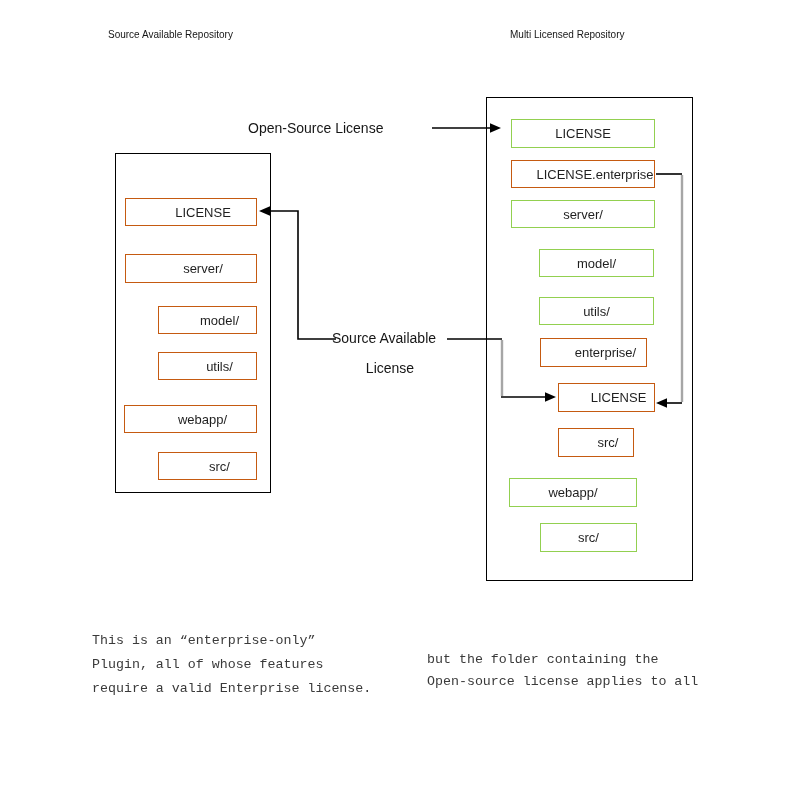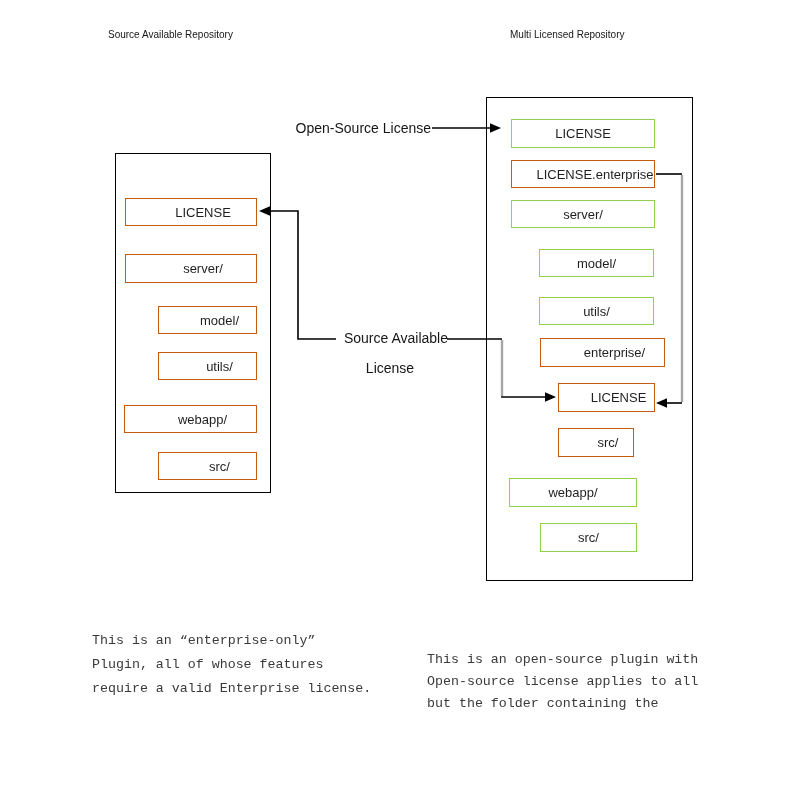--- a/index.html
+++ b/index.html
@@ -41,28 +41,28 @@
 <div class="fbox orange" style="left:158px;top:352px;width:99px;height:28px">utils/</div>
 <div class="fbox orange" style="left:124px;top:405px;width:133px;height:28px">webapp/</div>
 <div class="fbox orange" style="left:158px;top:452px;width:99px;height:28px">src/</div>
 
 <div class="repo" style="left:486px;top:97px;width:207px;height:484px"></div>
 <div class="fbox green" style="left:511px;top:119px;width:144px;height:29px">LICENSE</div>
 <div class="fbox orange" style="left:511px;top:160px;width:144px;height:28px">LICENSE.enterprise</div>
 <div class="fbox green" style="left:511px;top:200px;width:144px;height:28px">server/</div>
 <div class="fbox green" style="left:539px;top:249px;width:115px;height:28px">model/</div>
 <div class="fbox green" style="left:539px;top:297px;width:115px;height:28px">utils/</div>
-<div class="fbox orange" style="left:540px;top:338px;width:125px;height:29px">enterprise/</div>
+<div class="fbox orange" style="left:540px;top:338px;width:107px;height:29px">enterprise/</div>
 <div class="fbox orange" style="left:558px;top:383px;width:97px;height:29px">LICENSE</div>
 <div class="fbox orange" style="left:558px;top:428px;width:76px;height:29px">src/</div>
 <div class="fbox green" style="left:509px;top:478px;width:128px;height:29px">webapp/</div>
 <div class="fbox green" style="left:540px;top:523px;width:97px;height:29px">src/</div>
 
-<div class="arrow-label" style="left:264px;top:120px;width:167px;text-align:right">Open-Source License</div>
-<div class="arrow-label" style="left:332px;top:330px;width:116px;text-align:right">Source Available</div>
+<div class="arrow-label" style="left:248px;top:120px;width:167px;">Open-Source License</div>
+<div class="arrow-label" style="left:332px;top:330px;width:116px;text-align:left">Source Available</div>
 <div class="arrow-label" style="left:332px;top:360px;width:116px;text-align:center">License</div>
 
 <svg class="overlay" width="788" height="801" viewBox="0 0 788 801">
 
   <g>
     <line class="ln" x1="432" y1="128" x2="491" y2="128"></line>
     <polygon class="ah" points="501,128 490,123.2 490,132.8"></polygon>
   </g>
 
   <g>
@@ -81,16 +81,15 @@
     <polygon class="ah" points="656,403 667,398.2 667,407.8"></polygon>
   </g>
 </svg>
 
 <div class="caption left-cap" style="left:92px;top:629px">
   <div>This is an “enterprise-only”</div>
   <div>Plugin, all of whose features</div>
   <div>require a valid Enterprise license.</div>
 </div>
 <div class="caption right-cap" style="left:427px;top:649px">
-  <div>This is an open-source plugin with</div>
+  <div>but the folder containing the</div>
   <div>Open-source license applies to all</div>
-  <div>but the folder containing the</div>
 </div>
 
 </body></html>

